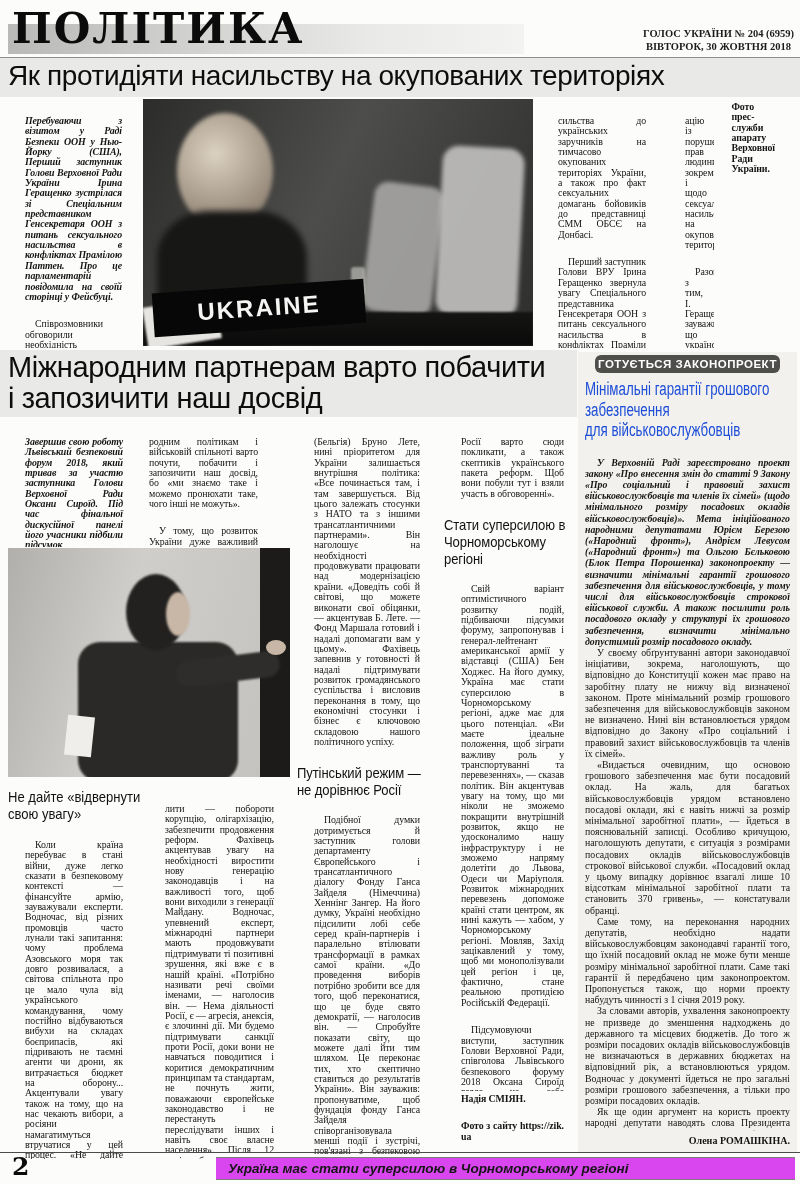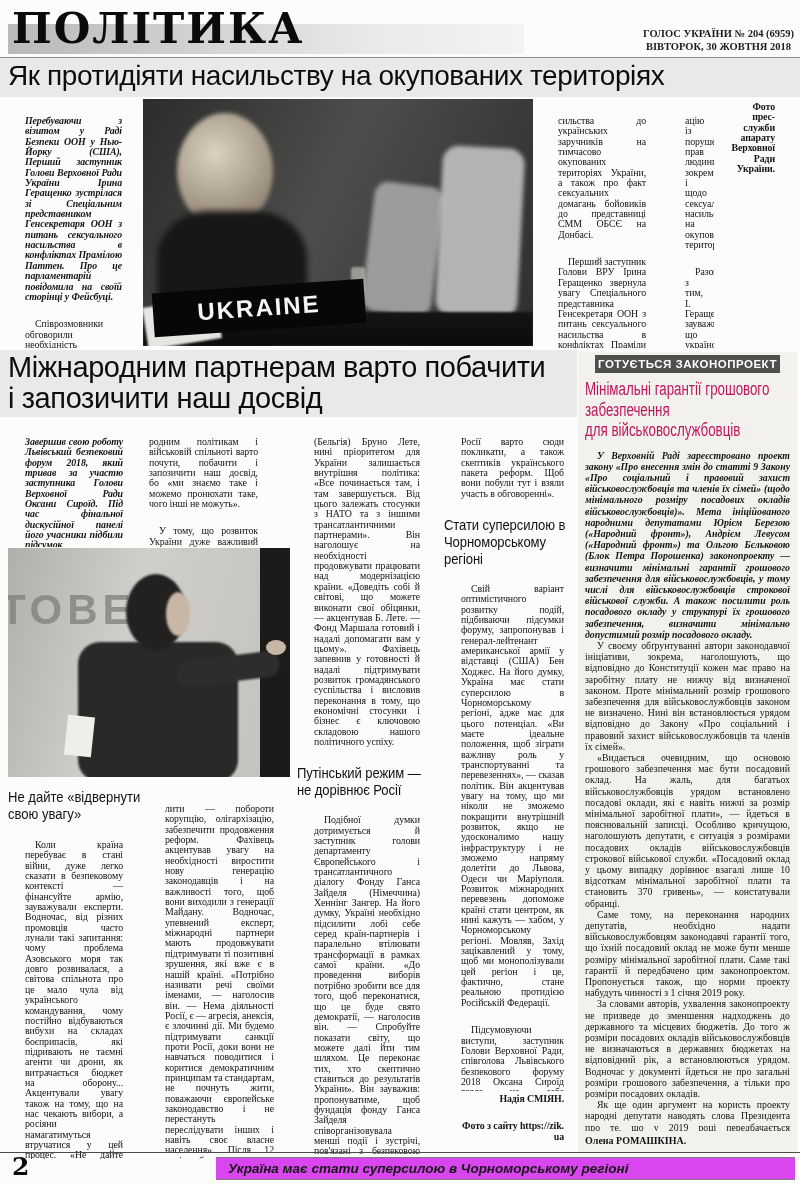--- a/index.html
+++ b/index.html
@@ -17,21 +17,21 @@
     font-weight:bold; font-size:10.5px; line-height:13px; color:#1c1c1c; }
   
   .a1-band { position:absolute; left:0; top:57px; width:800px; height:39px;
     background:#e9e9e7; border-top:1px solid #8d8d8b; }
   .headline1 { position:absolute; left:8px; top:60px; white-space:nowrap;
     font-family:"Liberation Sans",sans-serif; font-size:28px; letter-spacing:-0.4px; color:#0d0d0d; }
   .bt { font-size:9.9px; line-height:10.35px; text-align:justify; letter-spacing:-0.1px; overflow:hidden; }
   .bt p { margin:17px; text-indent:10px; }
   .bt p.noind { text-indent:0; }
   .bt p.lead { font-weight:bold; font-style:italic; }
-  .byline { text-align:right; font-weight:bold; text-indent:0 !important; margin-top:3px !important; }
+  .byline { font-weight:bold; text-indent:0 !important; margin-top:3px !important; }
   .a1c1 { position:absolute; left:8px;  top:99px; width:131px; height:249px; }
   .a1c3 { position:absolute; left:541px; top:99px; width:122px; height:249px; }
   .a1c4 { position:absolute; left:668px; top:99px; width:124px; height:249px; display:flex; flex-direction:row; }
   .a1c4 .fill { flex:1 1 auto; overflow:hidden; }
   
   .photo1 { position:absolute; left:143px; top:99px; width:390px; height:247px; overflow:hidden;
     background:linear-gradient(115deg,#2c2c2a,#4d4d4b 45%,#383836 80%,#2f2f2d); }
   .ph { position:absolute; }
   .ph1-chair1 { left:225px; top:85px; width:70px; height:130px; background:#adacaa; border-radius:14px;
     filter:blur(2px); transform:rotate(7deg); opacity:.85; }
@@ -72,27 +72,27 @@
   .ph2-face { left:158px; top:44px; width:24px; height:44px; border-radius:50%; background:#c8b7a6; filter:blur(1px); }
   .ph2-torso { left:70px; top:94px; width:160px; height:140px; border-radius:22px; background:#2a2927; filter:blur(1px); }
   .ph2-arm { left:168px; top:108px; width:104px; height:26px; border-radius:13px; background:#2e2d2b;
     transform:rotate(-7deg); filter:blur(1px); }
   .ph2-hand { left:258px; top:92px; width:20px; height:15px; border-radius:50%; background:#c8b7a6; }
   .ph2-badge { left:58px; top:168px; width:27px; height:40px; background:#efeeea; transform:rotate(6deg); filter:blur(.5px); }
   
   .sidebar { position:absolute; left:578px; top:352px; width:219px; height:800px;
     background:#f2f1ed; display:flex; flex-direction:column; box-sizing:border-box; padding:3px 7px 6px; }
   .kicker { margin:0 10px 4px; background:#4e4e4c; color:#fff; text-align:center;
-    font-family:"Liberation Sans",sans-serif; font-weight:bold; font-size:11.5px; line-height:18px; letter-spacing:.5px; }
-  .sb-headline { margin:2px 0 9px; font-family:"Liberation Sans",sans-serif; font-size:18px; line-height:20.5px; color:#be185d; }
+    font-family:"Liberation Sans",sans-serif; font-weight:bold; font-size:11.5px; line-height:18px; letter-spacing:.5px;border-radius:6px; }
+  .sb-headline { margin:2px 0 16px; font-family:"Liberation Sans",sans-serif; font-size:18px; line-height:20.5px; color:#1d4ed8; }
   .sb-headline span { display:block; white-space:nowrap; width:135%; transform:scaleX(0.74); transform-origin:0 0; }
   .sb-body { flex:1 1 auto; overflow:hidden; font-size:9.8px; line-height:11.2px; text-align:justify; }
   .sb-body p { margin:0; text-indent:12px; }
   .sb-body p.lead { font-weight:bold; font-style:italic; }
-  .sb-byline { font-weight:bold; font-size:10px; padding-top:4px; }
+  .sb-byline { text-align:right; font-weight:bold; font-size:10px; padding-top:4px; }
   
   .foot-rule { position:absolute; left:0; top:1152px; width:800px; border-top:1.5px solid #4a4a48; }
   .pagenum { position:absolute; left:12px; top:1154px; font-family:"DejaVu Serif",serif;
     font-weight:bold; font-size:25px; line-height:26px; color:#0b0b0b; }
   .foot-strip { position:absolute; left:216px; top:1157px; width:579px; height:23px; background:#d946ef;
     border-top:1px solid #7c7c7a; border-bottom:1px solid #7c7c7a; box-sizing:border-box;
     font-family:"Liberation Sans",sans-serif; font-weight:bold; font-style:italic;
     font-size:13.5px; line-height:21px; padding-left:12px; color:#161616; }
 </style>
 </head>
@@ -148,21 +148,20 @@
   <div class="bt a2c1l">
     <p class="lead noind">Завершив свою роботу Львівський безпековий форум 2018, який тривав за участю заступника Голови Верховної Ради Оксани Сироїд. Під час фінальної дискусійної панелі його учасники підбили підсумок кількаденного діалогу. Говорили також про те, що варто зробити нашій країні для того, щоб посилити свою безпеку, і визначилися із зобов'язаннями, які готові взяти на себе впродовж року, що передуватиме наступному форуму.</p>
   </div>
 
   <div class="bt a2c2t">
     <p class="noind">родним політикам і військовій спільноті варто почути, побачити і запозичити наш досвід, бо «ми знаємо таке і можемо пронюхати таке, чого інші не можуть».</p>
     <p>У тому, що розвиток України дуже важливий для розвитку Європейського Союзу, переконаний, наприклад, член правління Фонду Ярла Хяльмарсона (Швеція) Крістіан Холм Беренфельд. Він наголосив на тому, що нам ще багато чого потрібно вті-</p>
   </div>
 
   <div class="photo2">
-    <div class="ph ph2-letters">ТОВЕ</div>
     <div class="ph ph2-panel"></div>
     <div class="ph ph2-torso"></div>
     <div class="ph ph2-arm"></div>
     <div class="ph ph2-hand"></div>
     <div class="ph ph2-head"></div>
     <div class="ph ph2-face"></div>
     <div class="ph ph2-badge"></div>
   </div>
 
   <div class="a2c1s">

